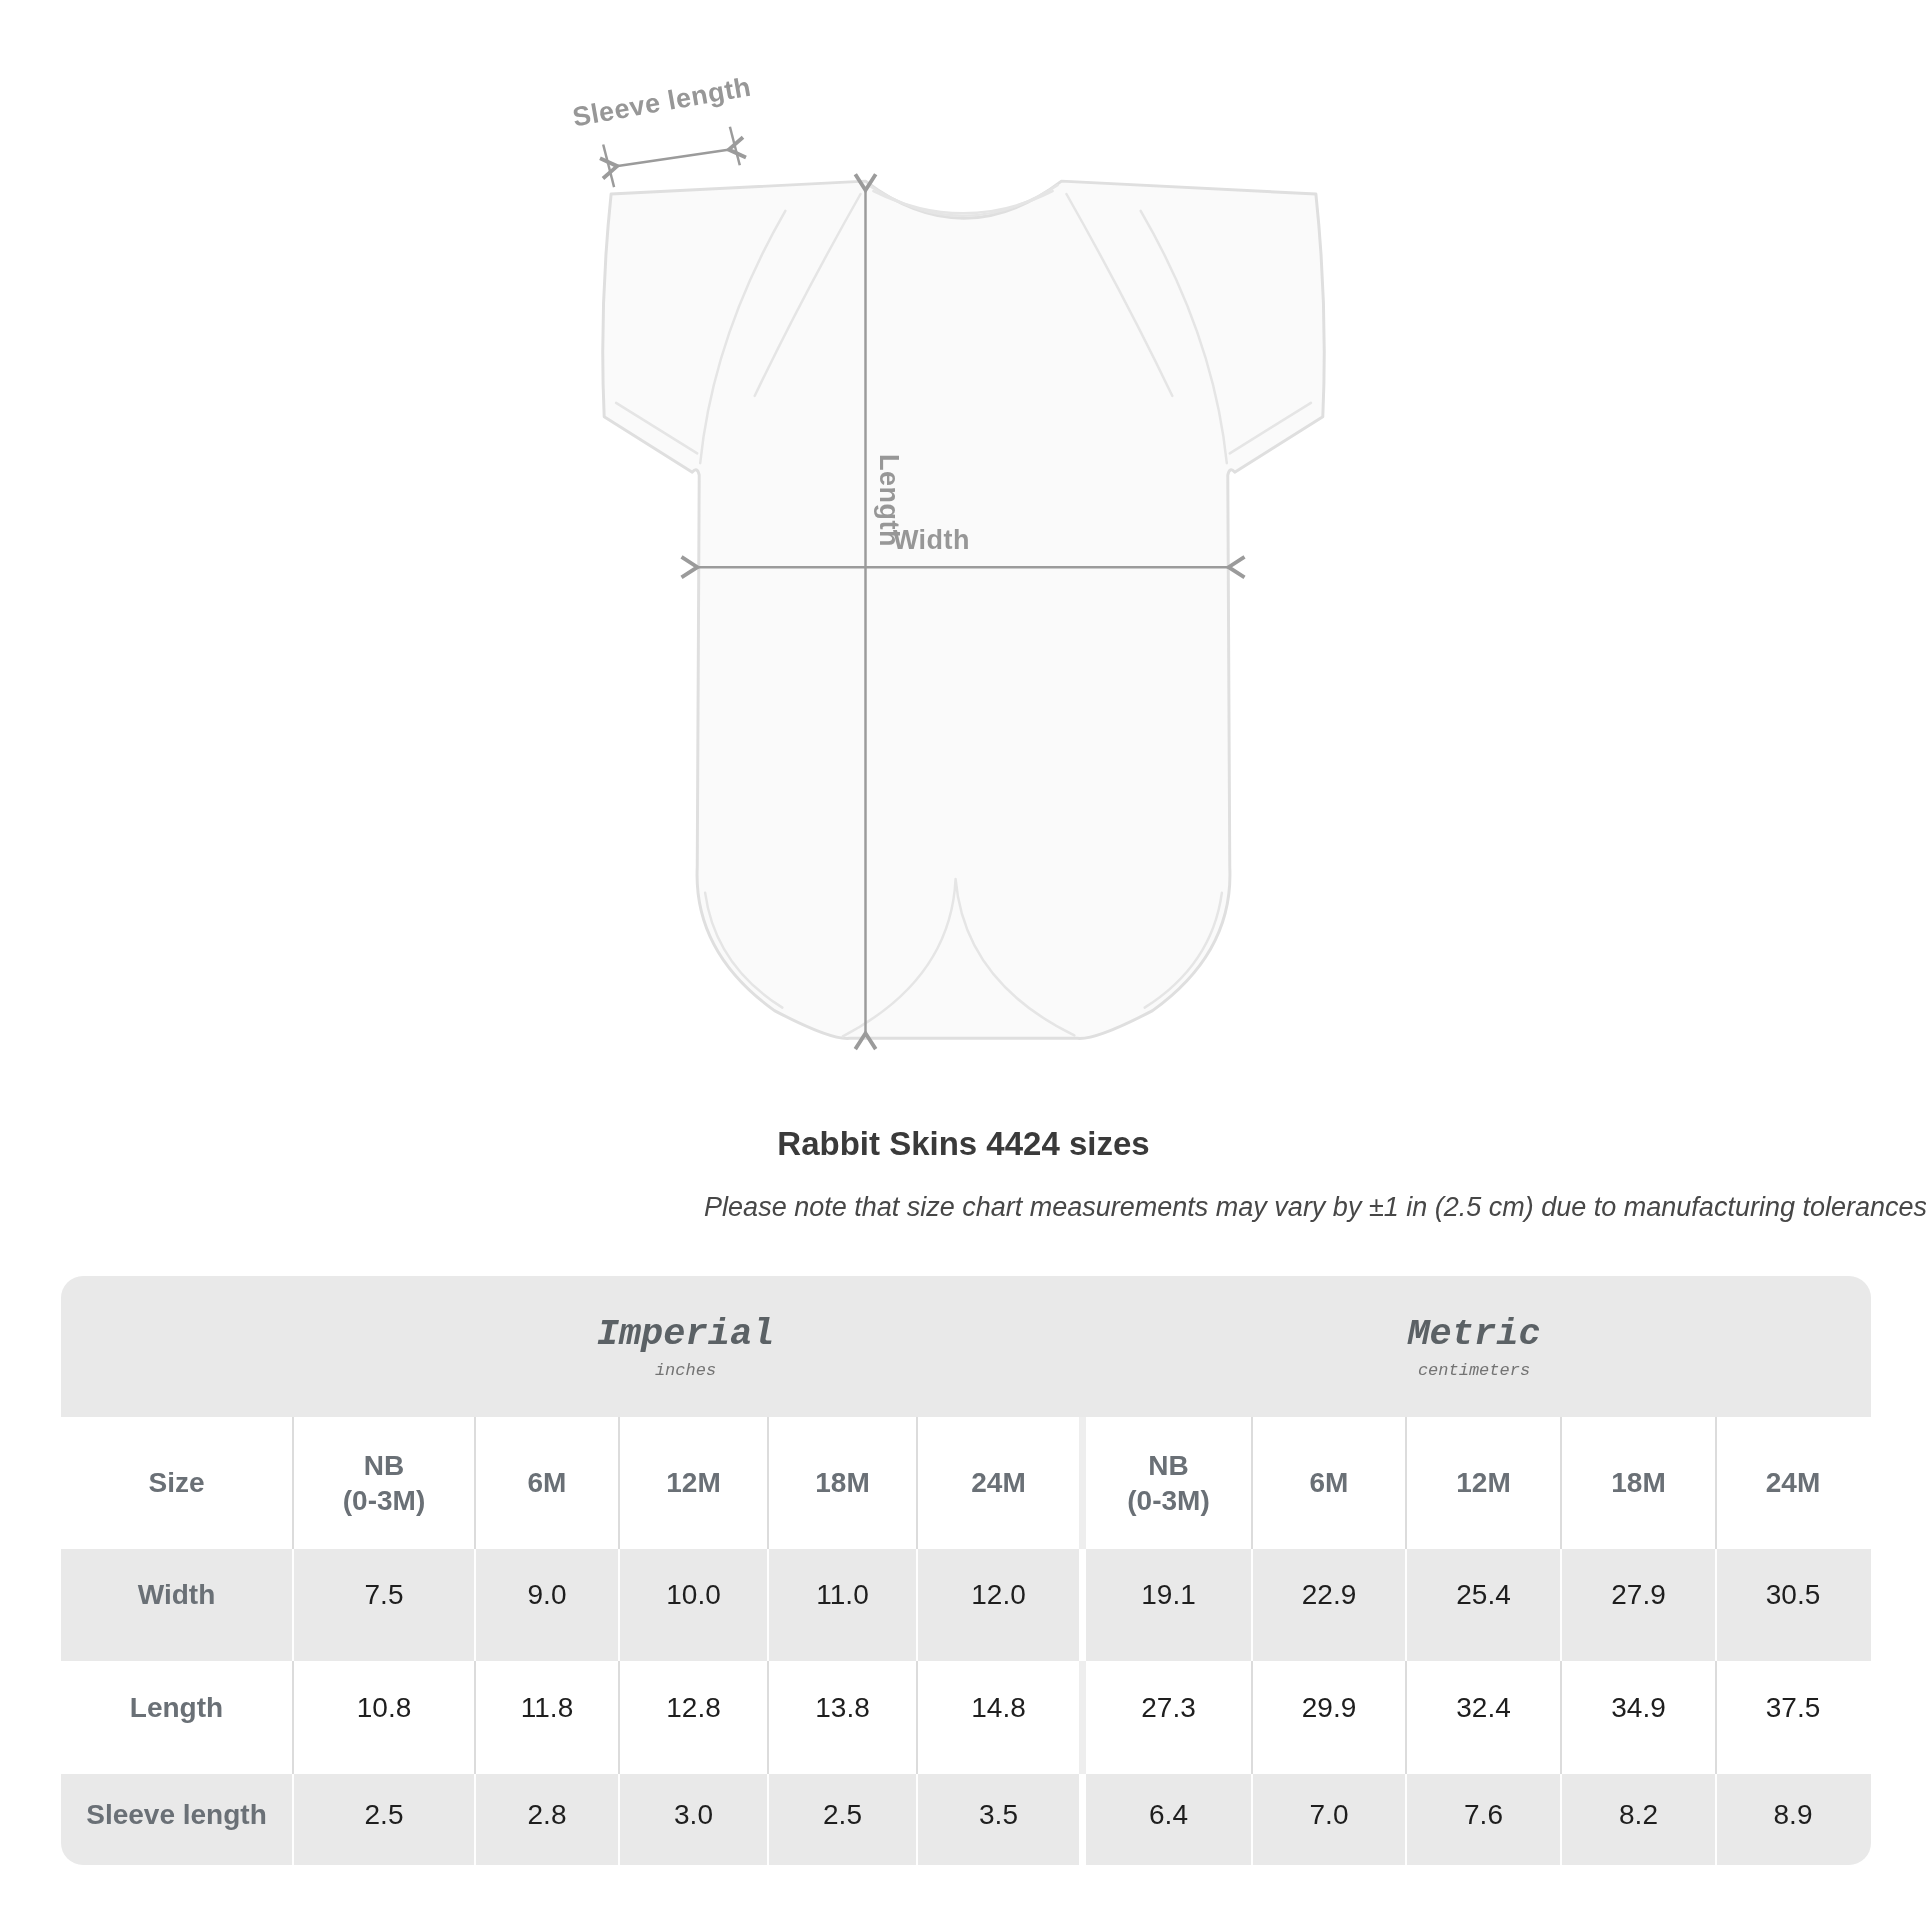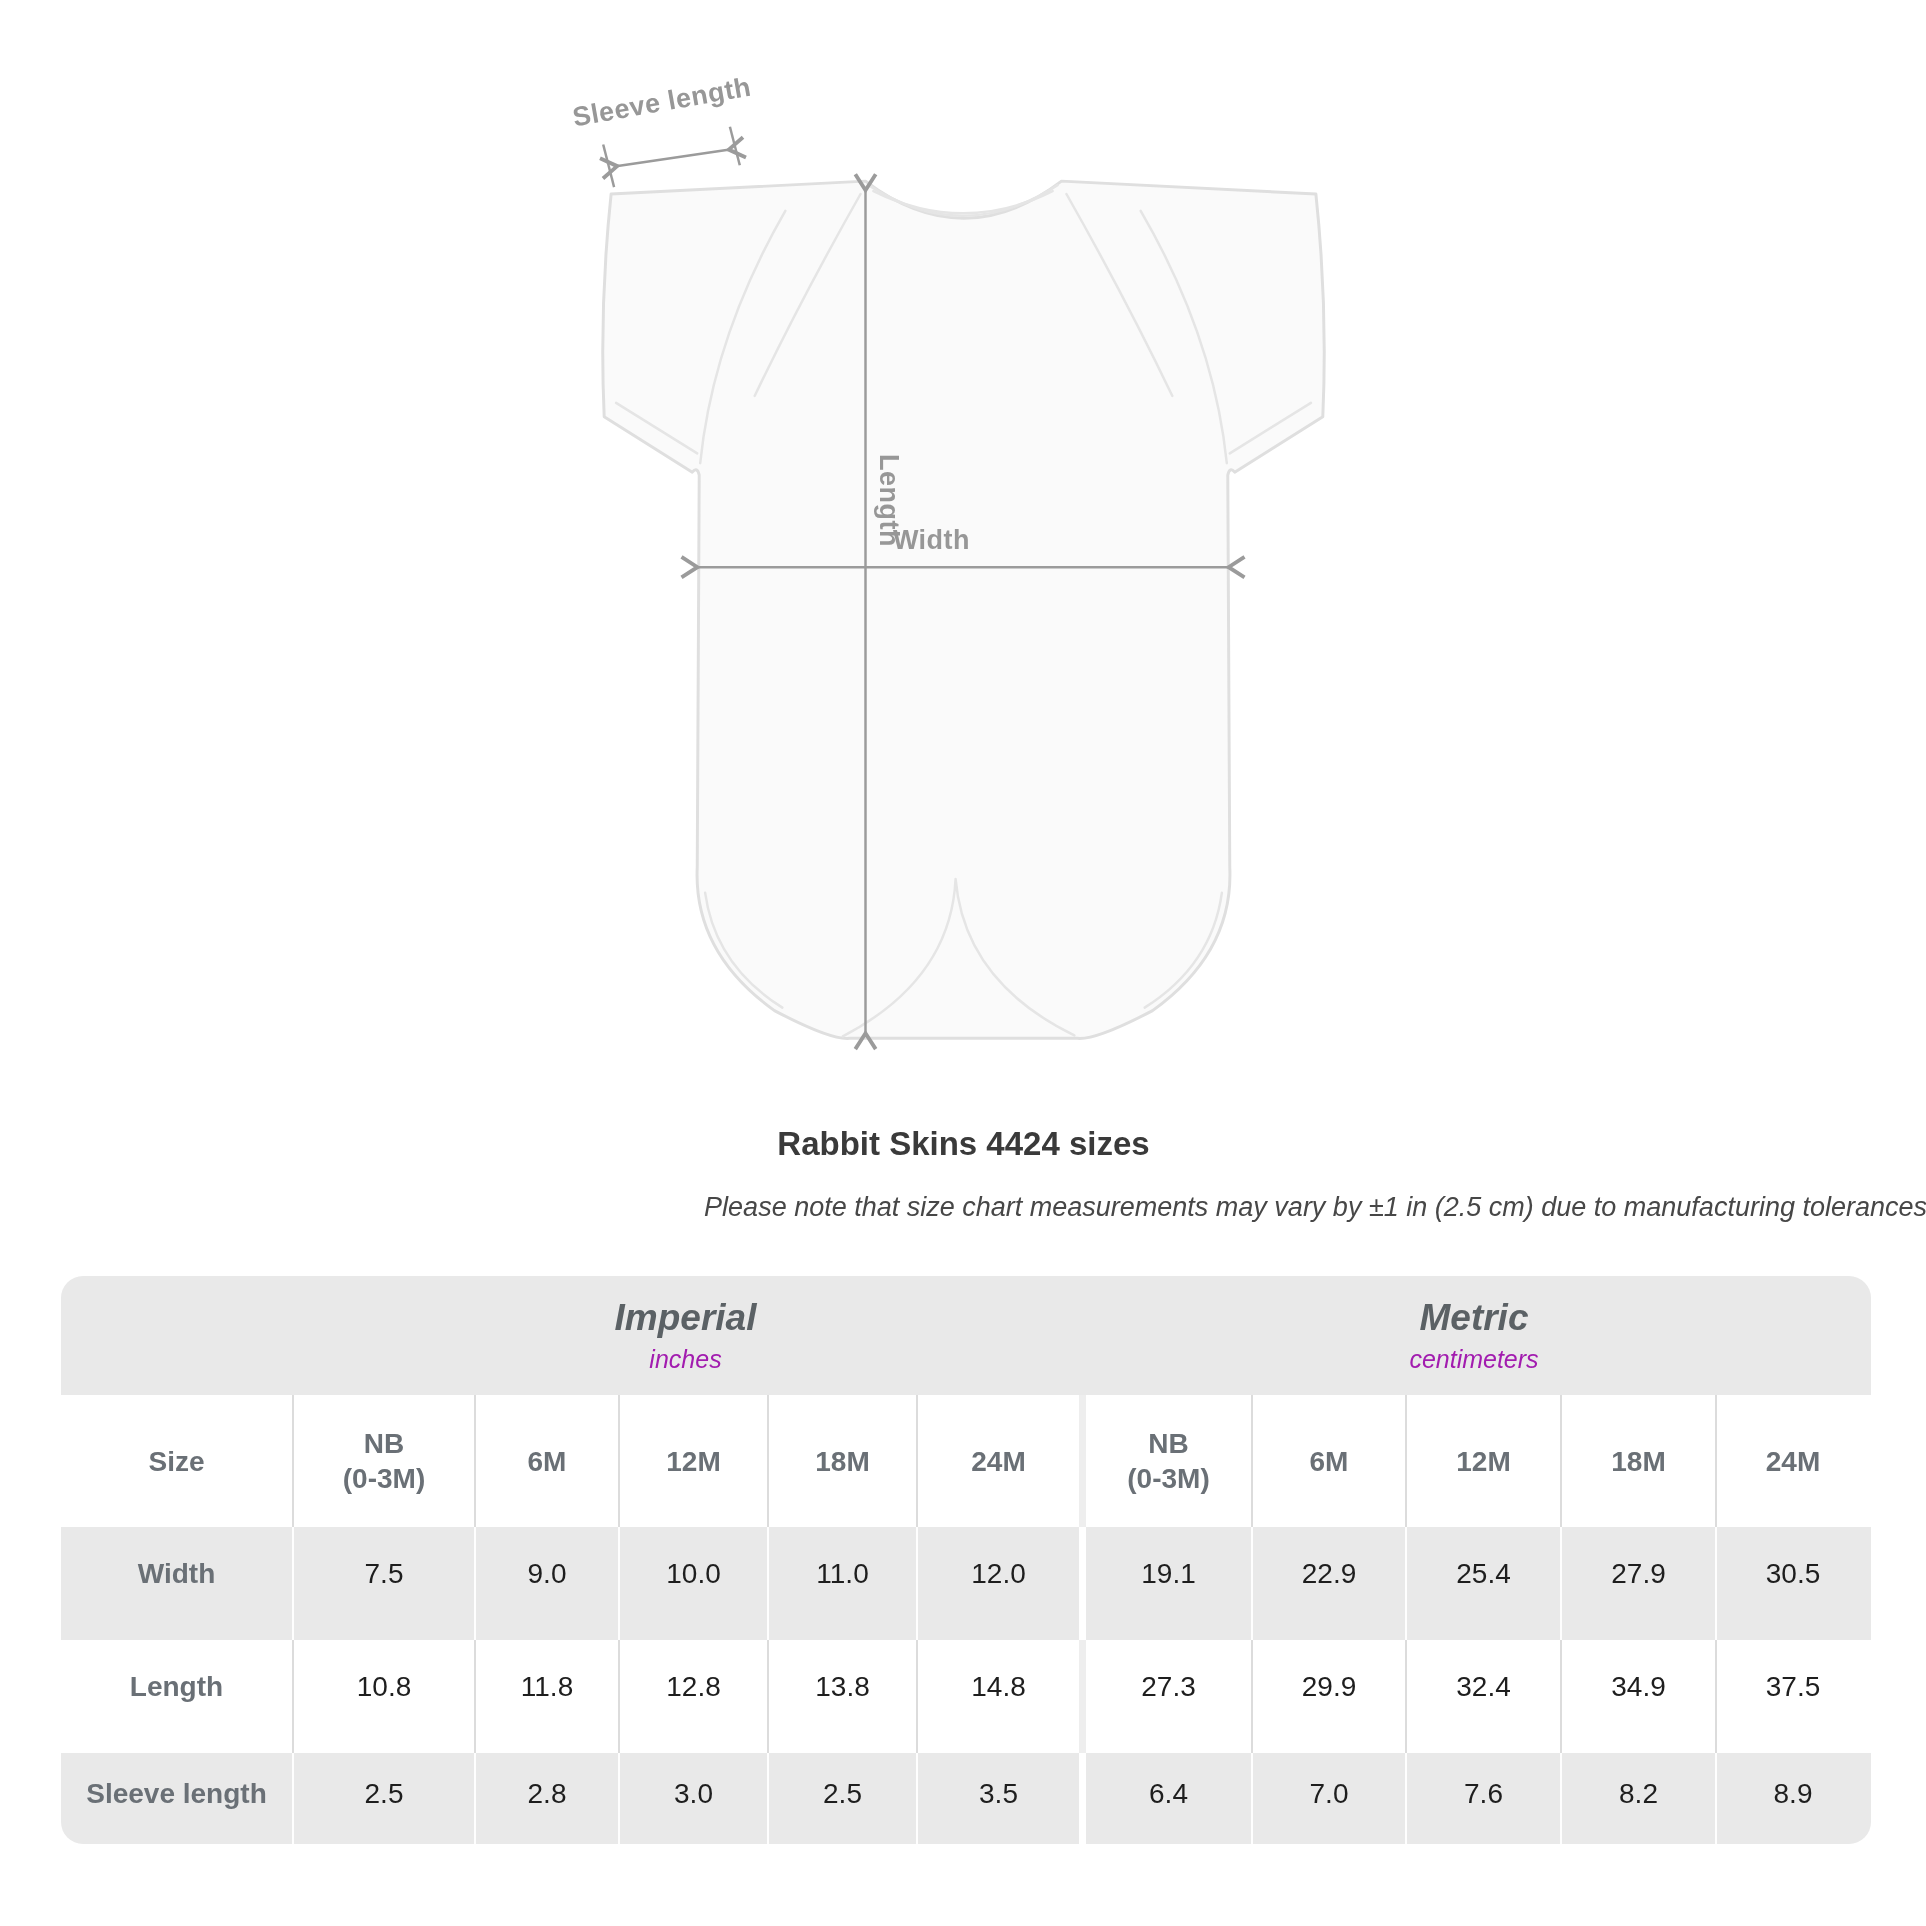--- a/index.html
+++ b/index.html
@@ -17,27 +17,27 @@
   .title{position:absolute;left:0;right:0;top:1125px;text-align:center;
          font-size:33px;font-weight:bold;color:#3a3a3a;}
   .subtitle{position:absolute;left:0;right:0;top:1192px;text-align:right;
             font-size:27px;font-style:italic;color:#474747;}
 
   
   .size-table{position:absolute;left:61px;top:1276px;width:1810px;height:589px;
               display:flex;flex-direction:column;}
   .grid11{display:grid;
     grid-template-columns:231px 182px 144px 149px 149px 163px 172px 154px 155px 155px 154px;}
-  .band{height:119px;background:#e9e9e9;border-radius:22px 22px 0 0;}
+  .band{height:141px;background:#e9e9e9;border-radius:22px 22px 0 0;font-family:Liberation Mono, monospace;}
   .band-group{display:flex;flex-direction:column;align-items:center;
               justify-content:center;gap:6px;}
   .band-imperial{grid-column:2/7;}
   .band-metric{grid-column:7/12;}
   .g-label{font-size:37px;font-weight:bold;font-style:italic;color:#5b6165;}
-  .g-sub{font-size:25px;font-style:italic;color:#a21caf;}
+  .g-sub{font-size:17px;font-style:italic;color:#737373;}
 
   .trow{width:100%;}
   .row-colheader{height:132px;}
   .row-width{height:113px;}
   .row-length{height:113px;}
   .row-sleeve{height:91px;border-radius:0 0 22px 22px;}
   .r-white{--sep:#dcdcdc;--sepM:#eeeeee;background:#ffffff;}
   .r-gray{--sep:rgba(255,255,255,.95);--sepM:#ffffff;background:#e9e9e9;}
 
   .c{display:flex;flex-direction:column;align-items:center;justify-content:center;

